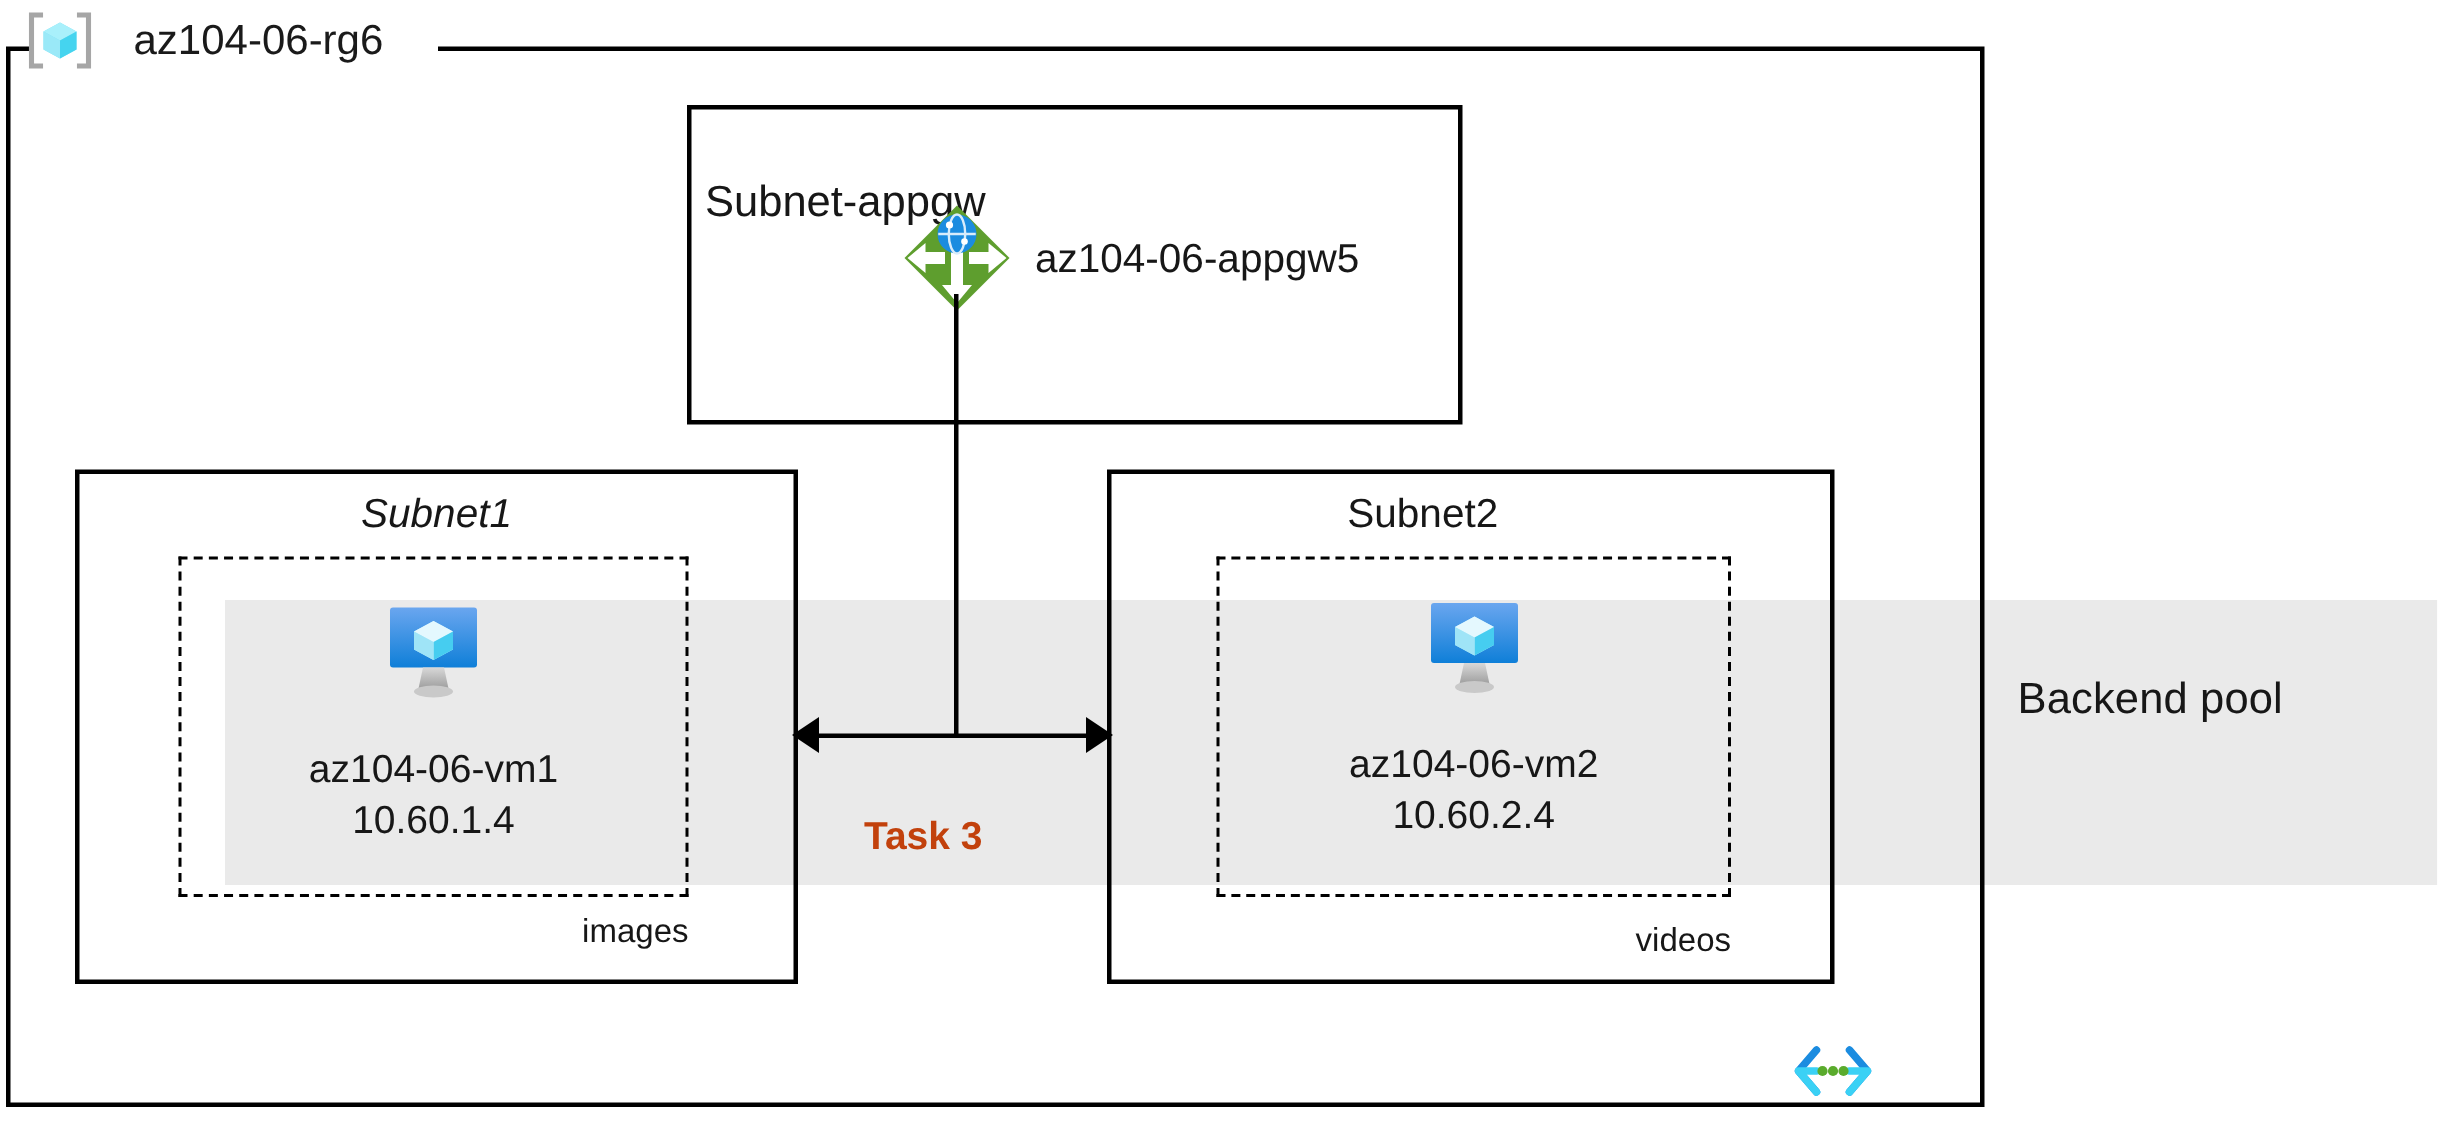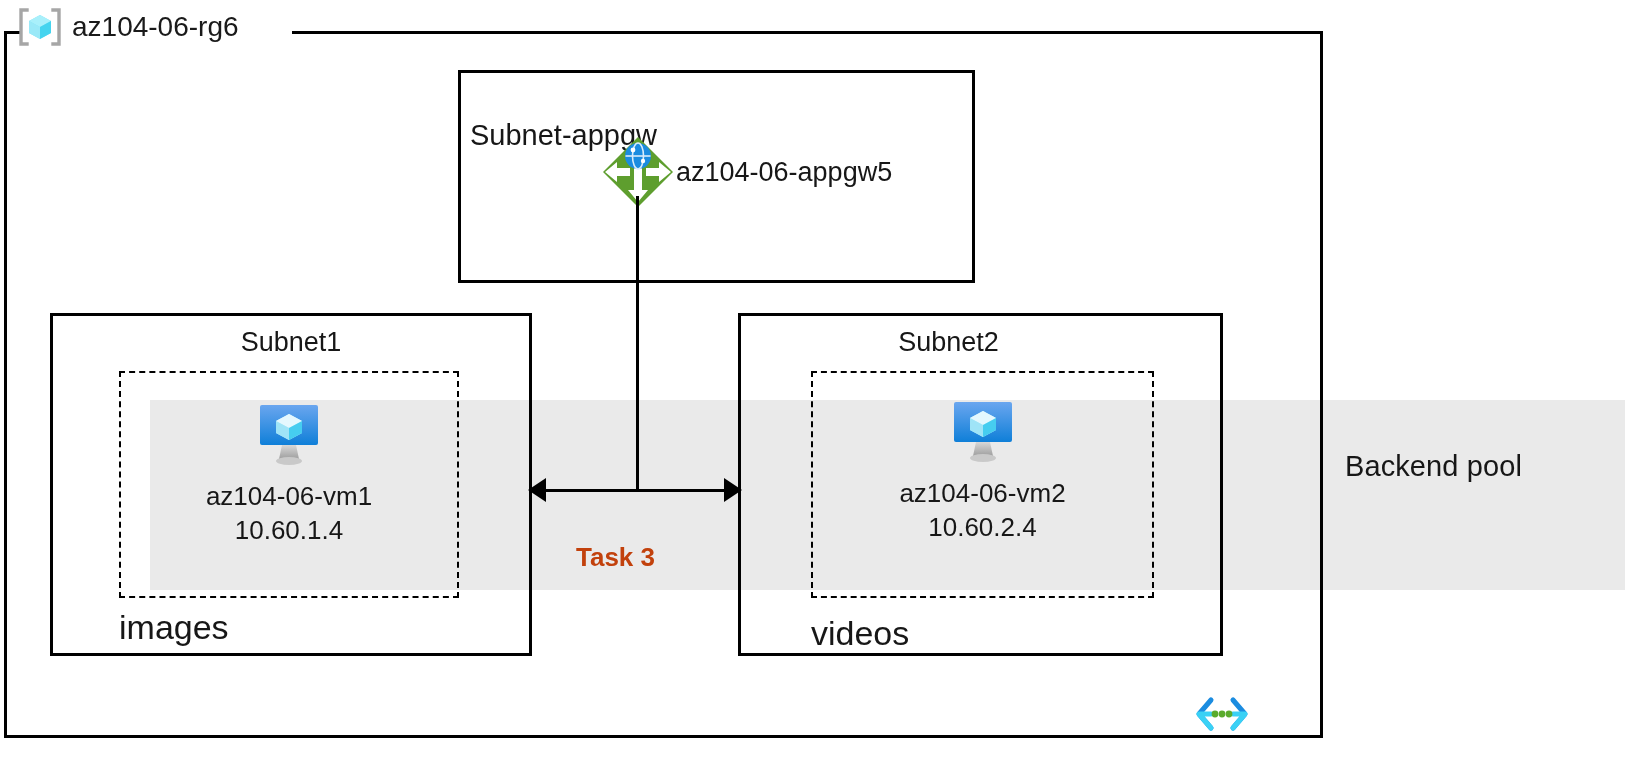--- a/index.html
+++ b/index.html
@@ -55,21 +55,21 @@
     width: 270px;
     height: 38px;
     background: #ffffff;
   }
   .rg-header {
     position: absolute;
     left: 18px;
     top: 6px;
     display: flex;
     align-items: center;
-    gap: 10px;
+    gap: 27px;
   }
   .rg-icon {
     width: 44px;
     height: 42px;
     position: relative;
     flex: none;
   }
   .rg-name {
     font-size: 28px;
     color: #1a1a1a;
@@ -94,70 +94,71 @@
   
   #subnet-appgw-box { left: 458px; top: 70px; width: 517px; height: 213px; }
   #subnet-appgw-title { left: 470px; top: 84px; font-size: 29px; margin-top: 35px; }
 
   .appgw-row {
     position: absolute;
     left: 600px;
     top: 134px;
     display: flex;
     align-items: center;
+    gap: 14px;
     text-align: center;
   }
   .appgw-icon { width: 76px; height: 76px; flex: none; }
   .appgw-names {
     font-size: 27px;
     line-height: 1.22;
     color: #171717;
     white-space: nowrap;
   }
 
   
   #subnet1-box { left: 50px; top: 313px; width: 482px; height: 343px; }
   #subnet2-box { left: 738px; top: 313px; width: 485px; height: 343px; }
-  #subnet1-title { left: 50px; top: 327px; width: 482px; }
+  #subnet1-title { left: 50px; top: 327px; width: 482px; font-style: italic; }
   #subnet2-title { left: 706px; top: 327px; width: 485px; }
 
   .nic-dashed {
     position: absolute;
     border: 2px dashed #000000;
     box-sizing: border-box;
     background: transparent;
   }
   #nic1-dashed { left: 119px; top: 371px; width: 340px; height: 227px; }
   #nic2-dashed { left: 811px; top: 371px; width: 343px; height: 227px; }
 
   .vm-stack {
     position: absolute;
     display: flex;
     flex-direction: column;
     align-items: center;
-    gap: 4px;
+    gap: 20px;
   }
   #vm1-stack { left: 119px; top: 402px; width: 340px; }
   #vm2-stack { left: 811px; top: 399px; width: 343px; }
 
   .vm-icon { width: 76px; height: 68px; }
   .vm-text {
     font-size: 26px;
     color: #171717;
     text-align: center;
     line-height: 1.3;
     white-space: nowrap;
     margin-top: 6px;
   }
 
   .app-label {
     position: absolute;
-    font-size: 34px;
-    color: #171717;
-    text-align: left;
+    font-size: 22px;
+    color: #171717;
+    text-align: right;
     white-space: nowrap;
   }
   #app1-label { left: 119px; top: 608px; width: 340px; }
   #app2-label { left: 811px; top: 614px; width: 343px; }
 
   
   .vline-appgw {
     position: absolute;
     left: 636px;
     top: 196px;

